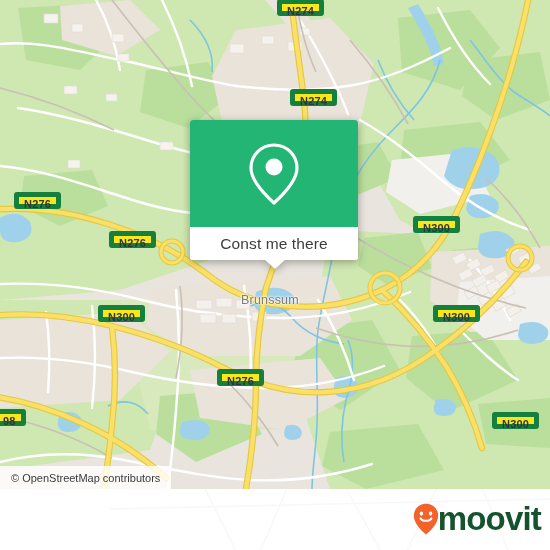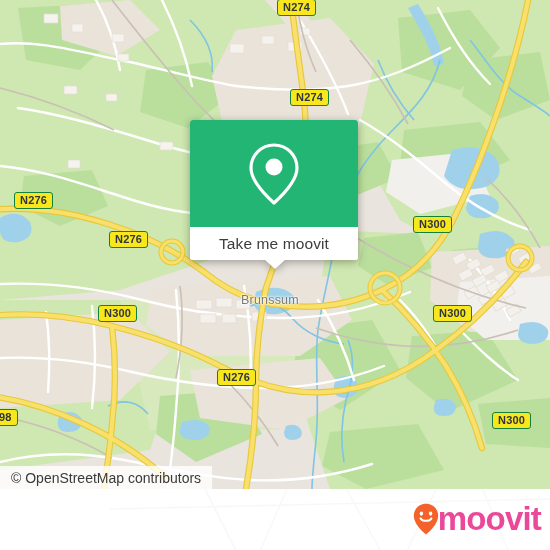--- a/index.html
+++ b/index.html
@@ -23,21 +23,21 @@
     width: 550px; height: 489px;
     overflow: hidden;
     background: #e9e4dd;
   }
   .map-svg { position:absolute; left:0; top:0; width:550px; height:489px; display:block; }
 
   
   .shield {
     position: absolute;
     background: #f8e71c;
-    border: 1px solid #15803d;
+    border: 5px solid #15803d;
     border-radius: 3px;
     color: #30343f;
     font-family: "Liberation Sans", sans-serif;
     font-size: 11px;
     font-weight: bold;
     line-height: 15px;
     height: 17px;
     padding: 0 5px;
     text-align: center;
     letter-spacing: .2px;
@@ -99,21 +99,21 @@
 
   
   .attribution {
     position: absolute;
     left: 0; top: 466px;
     height: 23px;
     background: rgba(255,255,255,.80);
     display: flex;
     align-items: center;
     padding: 0 11px 0 11px;
-    font-size: 14px;
+    font-size: 11px;
     color: #3a3a3a;
     font-family: "Liberation Sans", sans-serif;
     white-space: nowrap;
   }
 
   
   .footer {
     position: absolute;
     left: 0; top: 489px;
     width: 550px; height: 61px;
@@ -138,21 +138,21 @@
     right: 9px; top: 13px;
     display: flex;
     align-items: center;
     height: 34px;
   }
   .brand-pin { width: 26px; height: 32px; display:block; }
   .brand-word {
     font-family: "Liberation Sans", sans-serif;
     font-size: 33px;
     font-weight: bold;
-    color: #ec4899;
+    color: #14532d;
     letter-spacing: -0.8px;
     line-height: 32px;
     margin-left: -1px;
   }
 </style>
 </head>
 <body>
 
 <div id="page">
 
@@ -376,21 +376,21 @@
 
     <div class="callout">
       <div class="callout-inner">
         <div class="callout-top">
           <svg width="58" height="66" viewBox="0 0 58 66">
             <path d="M29,4 C16.3,4 6,14.3 6,27 C6,39 18,52 29,62 C40,52 52,39 52,27 C52,14.3 41.7,4 29,4 Z" fill="none" stroke="#ffffff" stroke-width="3.2" stroke-linejoin="round" stroke-linecap="round"></path>
             <circle cx="29" cy="26" r="8.5" fill="#ffffff"></circle>
           </svg>
         </div>
         <div class="callout-bottom">
-          <span class="callout-label">Take me moovit</span>
+          <span class="callout-label">Const me there</span>
         </div>
       </div>
       <div class="callout-tail"></div>
     </div>
 
     <div class="attribution">
       <span>© OpenStreetMap contributors</span>
     </div>
   </div>
 

